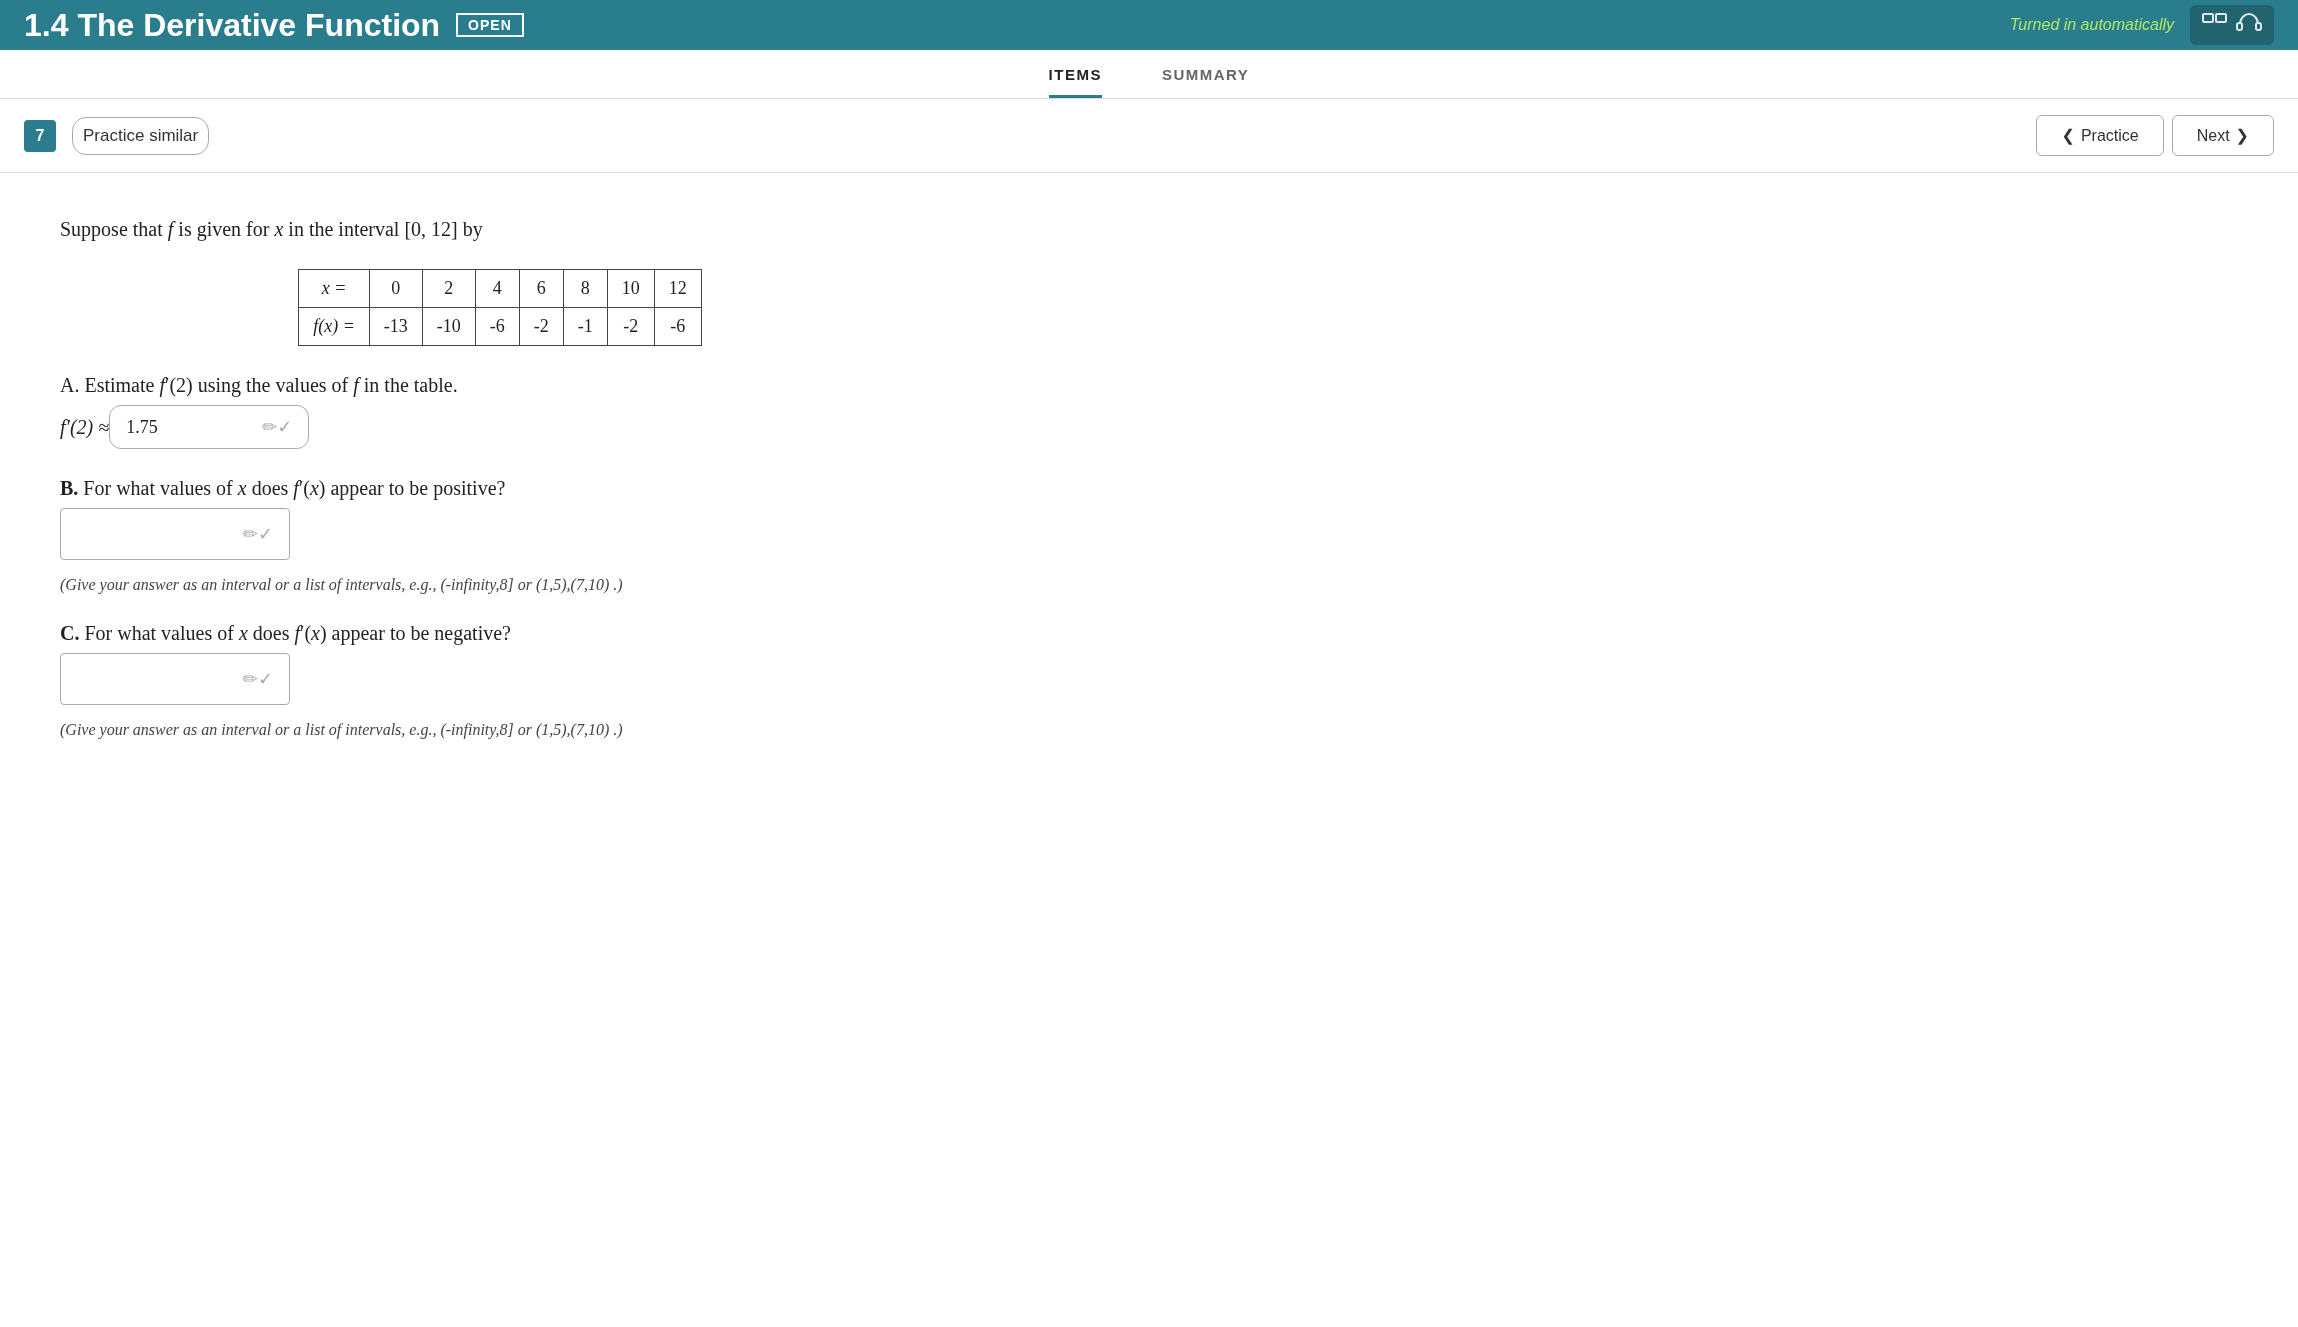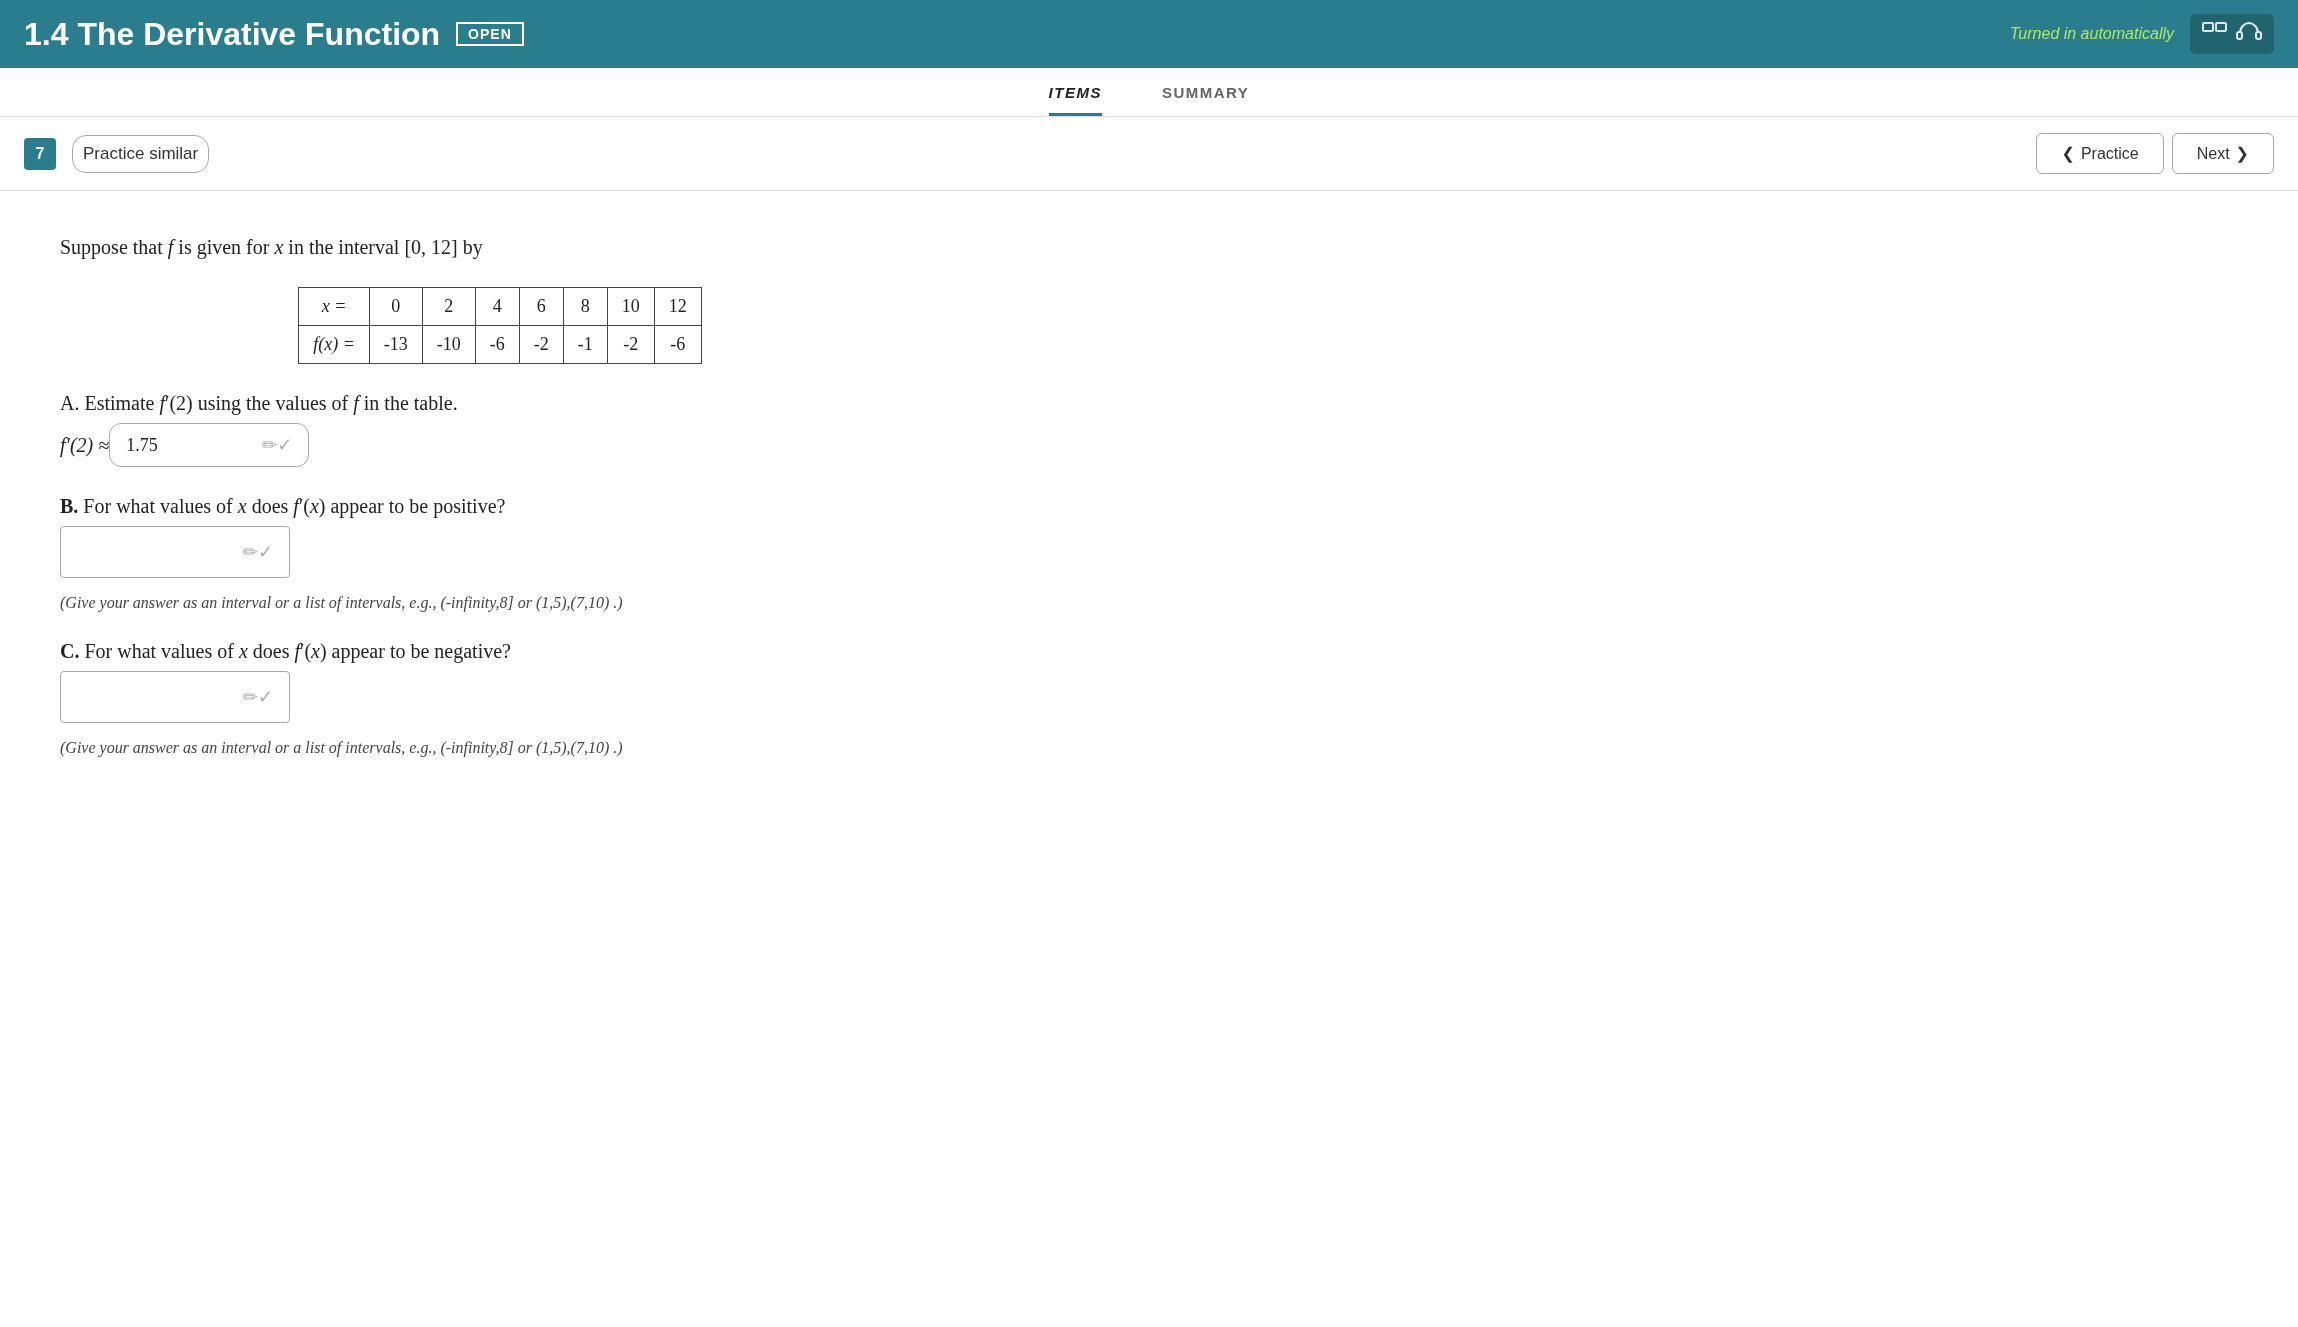--- a/index.html
+++ b/index.html
@@ -6,21 +6,21 @@
     body { font-family: Georgia, 'Times New Roman', serif; background: #fff; color: #222; }
 
     
     .header {
       background-color: #2a7d8c;
       color: white;
       display: flex;
       align-items: center;
       justify-content: space-between;
       padding: 0 24px;
-      height: 68px;
+      height: 50px;
     }
     .header-left {
       display: flex;
       align-items: center;
       gap: 16px;
     }
     .header-title {
       font-size: 32px;
       font-weight: bold;
       font-family: Arial, sans-serif;
@@ -67,21 +67,20 @@
       font-weight: bold;
       letter-spacing: 1.5px;
       color: #666;
       padding-bottom: 12px;
       cursor: pointer;
       border-bottom: 3px solid transparent;
     }
     .tab.active {
       color: #222;
       border-bottom: 3px solid #2a7d8c;
-      font-style: italic;
     }
 
     
     .toolbar {
       display: flex;
       align-items: center;
       justify-content: space-between;
       padding: 16px 24px;
       border-bottom: 1px solid #ddd;
     }

